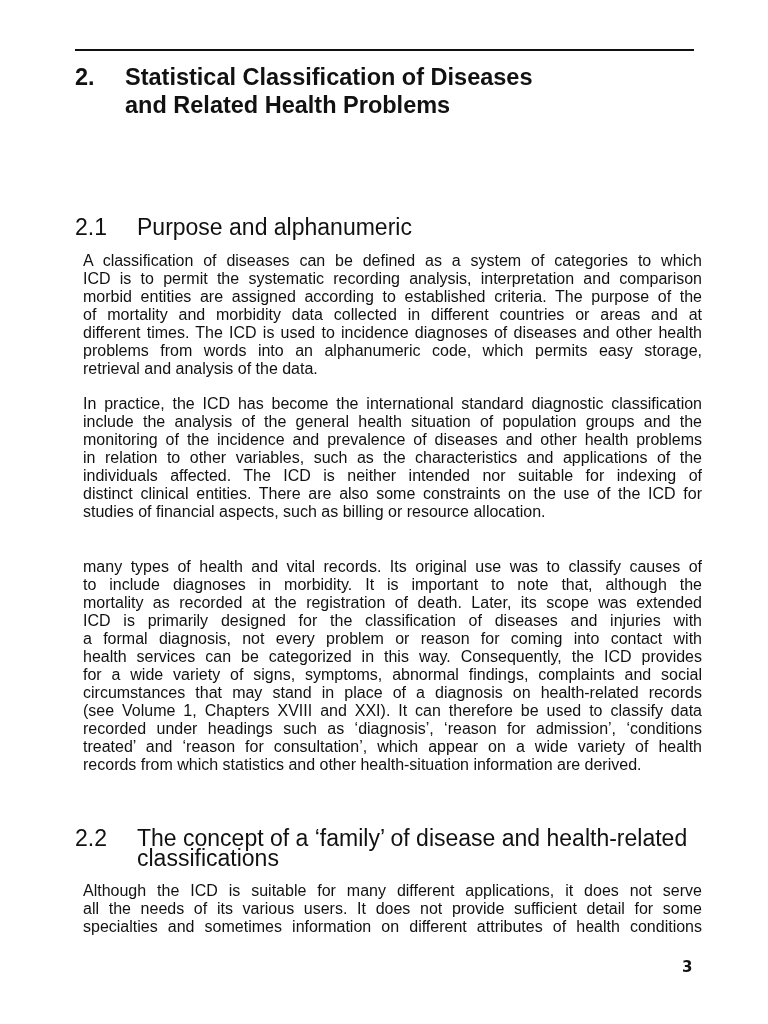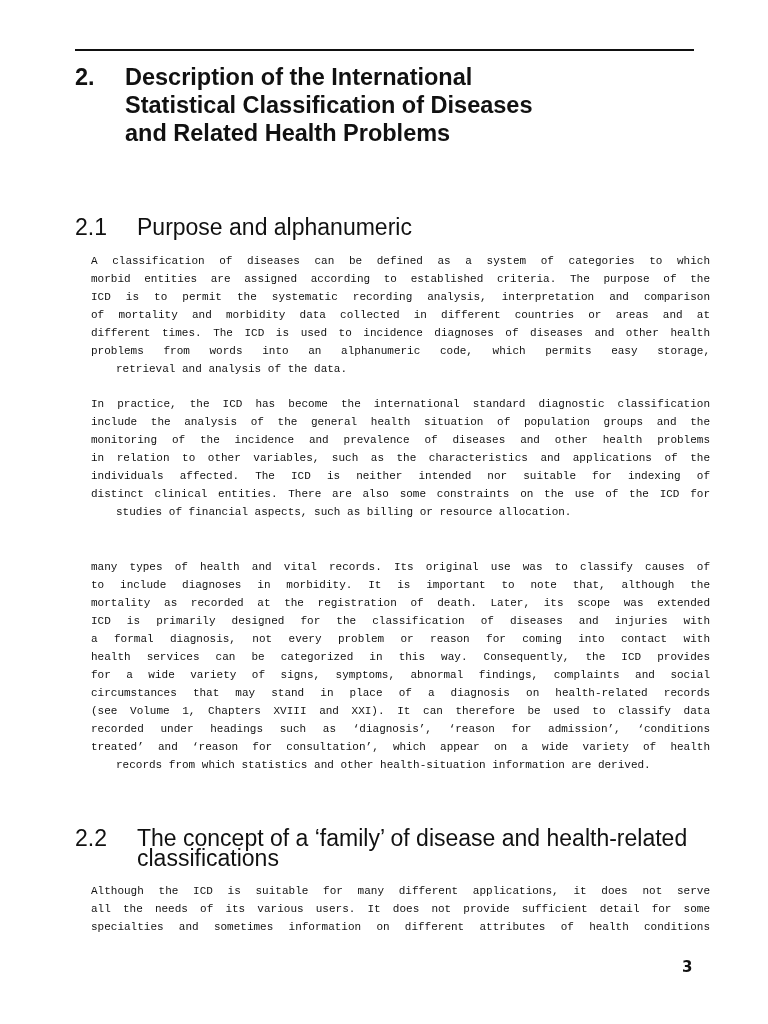--- a/index.html
+++ b/index.html
@@ -62,37 +62,36 @@
     .section-num {
       width: 62px;
       flex: 0 0 62px;
     }
     .section-text span {
       display: block;
       white-space: nowrap;
     }
     .para {
       position: absolute;
-      left: 16px;
+      left: 8px;
       width: 619px;
-      font-family: Liberation Mono, monospace;
-      font-size: 11px;
+      font-family: Liberation Sans, sans-serif;
+      font-size: 16px;
       line-height: 18px;
     }
     .para .line {
       display: block;
       text-align: justify;
       text-align-last: justify;
       white-space: nowrap;
       height: 18px;
       overflow: visible;
     }
     .para .line.last {
       text-align-last: left;
-      margin-left: 25px;
     }
     .page-number {
       position: absolute;
       left: 682px;
       top: 958px;
       font-family: "DejaVu Sans", sans-serif;
       font-weight: bold;
       font-size: 15px;
       line-height: 18px;
     }
@@ -100,37 +99,36 @@
 </head>
 <body>
 
 <div class="page">
 
   <div class="top-rule"></div>
 
   <div class="chapter-title">
     <div class="chapter-num">2.</div>
     <div class="chapter-text">
-      <span>Description of the International</span>
       <span>Statistical Classification of Diseases</span>
       <span>and Related Health Problems</span>
     </div>
   </div>
 
   <div class="section-heading" style="top:217px;">
     <div class="section-num">2.1</div>
     <div class="section-text">
       <span>Purpose and alphanumeric</span>
     </div>
   </div>
 
   <div class="para" style="top:252px;">
     <span class="line">A classification of diseases can be defined as a system of categories to which</span>
+    <span class="line">ICD is to permit the systematic recording analysis, interpretation and comparison</span>
     <span class="line">morbid entities are assigned according to established criteria. The purpose of the</span>
-    <span class="line">ICD is to permit the systematic recording analysis, interpretation and comparison</span>
     <span class="line">of mortality and morbidity data collected in different countries or areas and at</span>
     <span class="line">different times. The ICD is used to incidence diagnoses of diseases and other health</span>
     <span class="line">problems from words into an alphanumeric code, which permits easy storage,</span>
     <span class="line last">retrieval and analysis of the data.</span>
   </div>
 
   <div class="para" style="top:395px;">
     <span class="line">In practice, the ICD has become the international standard diagnostic classification</span>
     <span class="line">include the analysis of the general health situation of population groups and the</span>
     <span class="line">monitoring of the incidence and prevalence of diseases and other health problems</span>

